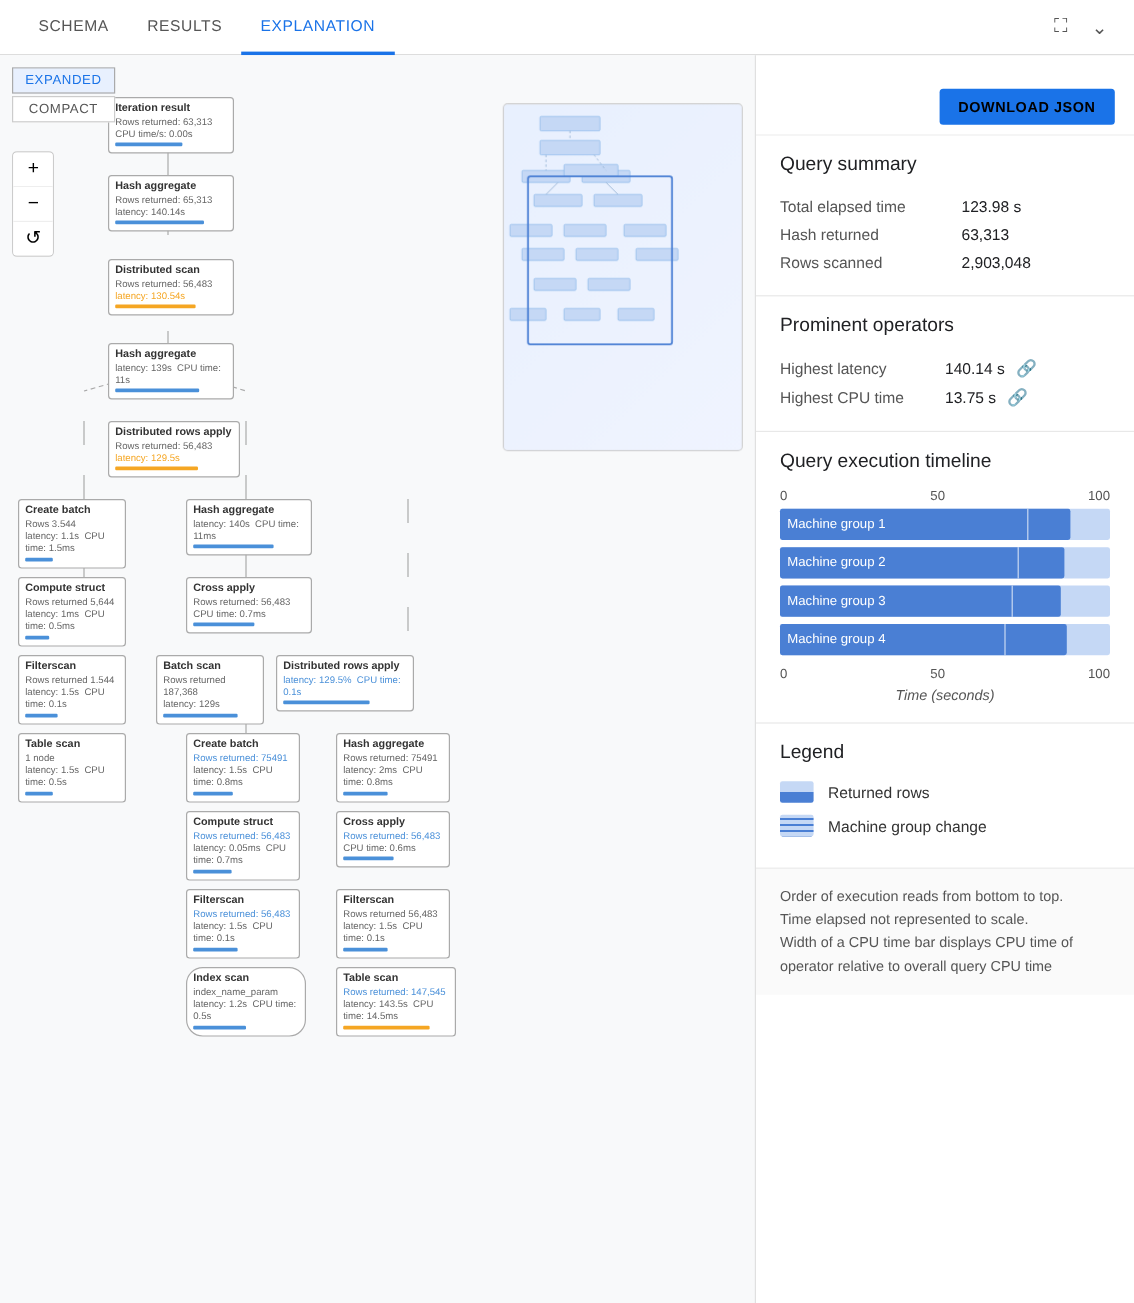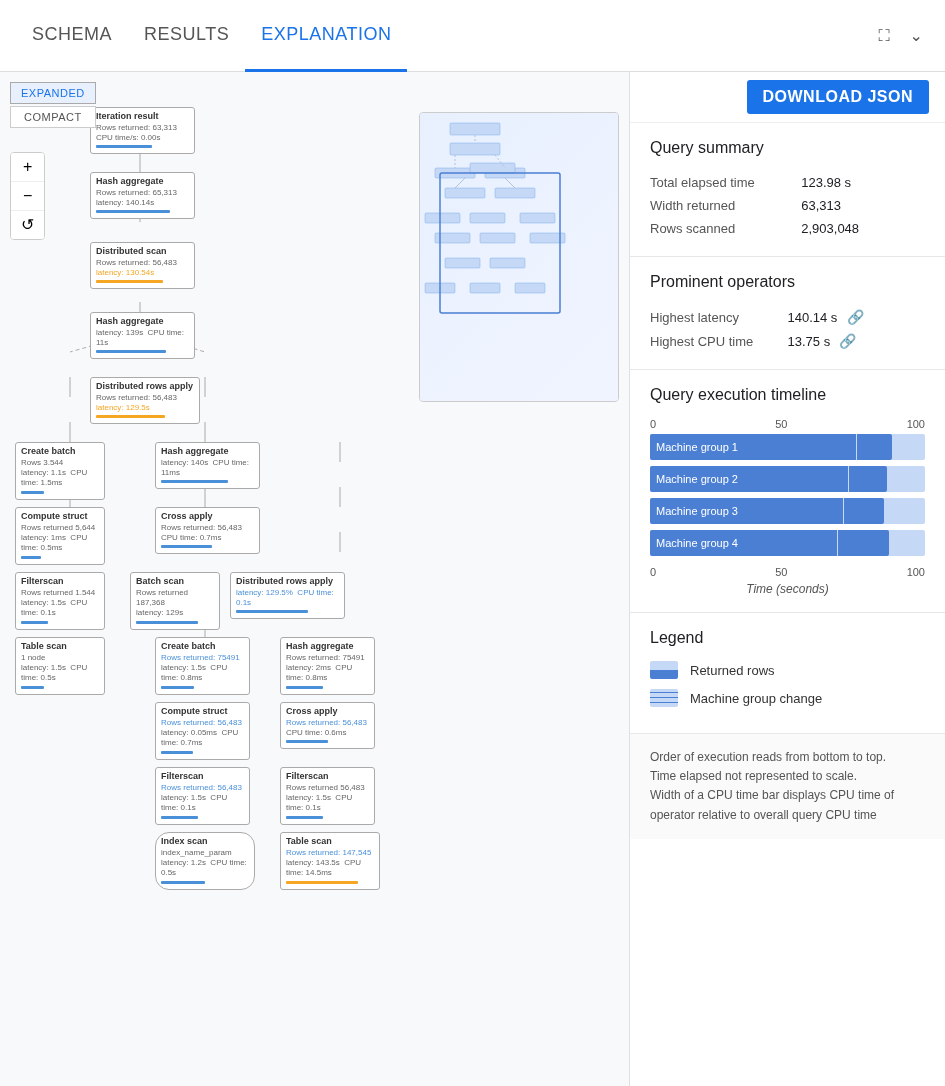--- a/index.html
+++ b/index.html
@@ -4,21 +4,21 @@
   <style>
     * { box-sizing: border-box; margin: 0; padding: 0; }
     body { font-family: 'Segoe UI', Arial, sans-serif; font-size: 13px; background: #fff; color: #333; width: 945px; min-height: 1086px; overflow-x: hidden; }
 
     
     .tabs-bar {
       display: flex; align-items: center; border-bottom: 1px solid #ddd;
       padding: 0 16px; background: #fff; position: relative;
     }
     .tab {
-      padding: 24px 16px; cursor: pointer; font-size: 18px; font-weight: 500;
+      padding: 14px 16px; cursor: pointer; font-size: 13px; font-weight: 500;
       color: #555; text-transform: uppercase; letter-spacing: 0.5px;
       border-bottom: 3px solid transparent; margin-bottom: -1px;
     }
     .tab.active { color: #1a73e8; border-bottom-color: #1a73e8; }
     .tab-actions { margin-left: auto; display: flex; gap: 8px; align-items: center; }
     .icon-btn {
       background: none; border: none; cursor: pointer; padding: 4px 6px;
       color: #555; font-size: 16px;
     }
 
@@ -92,23 +92,24 @@
     .right-panel {
       flex: 1; background: #fff; overflow-y: auto; padding: 0;
     }
 
     
     .download-btn-area {
       padding: 8px 16px; display: flex; justify-content: flex-end;
       background: #fff; border-bottom: 1px solid #eee;
     }
     .download-btn {
-      background: #1a73e8; color: #ffffff; border: none; padding: 8px 16px;
-      font-size: 16px; font-weight: 600; cursor: pointer; border-radius: 3px;
+      background: #1a73e8; color: #000000; border: none; padding: 8px 16px;
+      font-size: 12px; font-weight: 600; cursor: pointer; border-radius: 3px;
       letter-spacing: 0.5px;
+      margin-top: 20px;
     }
 
     
     .section { padding: 16px 20px; border-bottom: 1px solid #e8e8e8; }
     .section-title {
       font-size: 16px; font-weight: 500; color: #202124; margin-bottom: 14px;
     }
 
     
     .summary-table { width: 100%; border-collapse: collapse; }
@@ -406,21 +407,21 @@
 
     <div class="section">
       <div class="section-title">Query summary</div>
       <table class="summary-table">
         <tbody>
           <tr>
             <td>Total elapsed time</td>
             <td>123.98 s</td>
           </tr>
           <tr>
-            <td>Width returned</td>
+            <td>Hash returned</td>
             <td>63,313</td>
           </tr>
           <tr>
             <td>Rows scanned</td>
             <td>2,903,048</td>
           </tr>
         </tbody>
       </table>
     </div>
 

